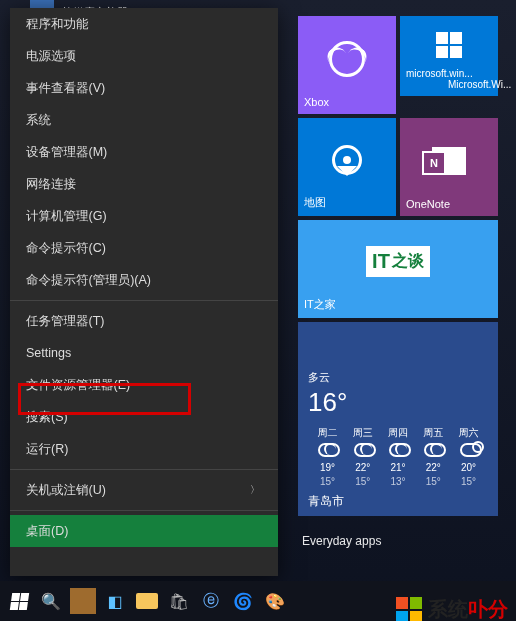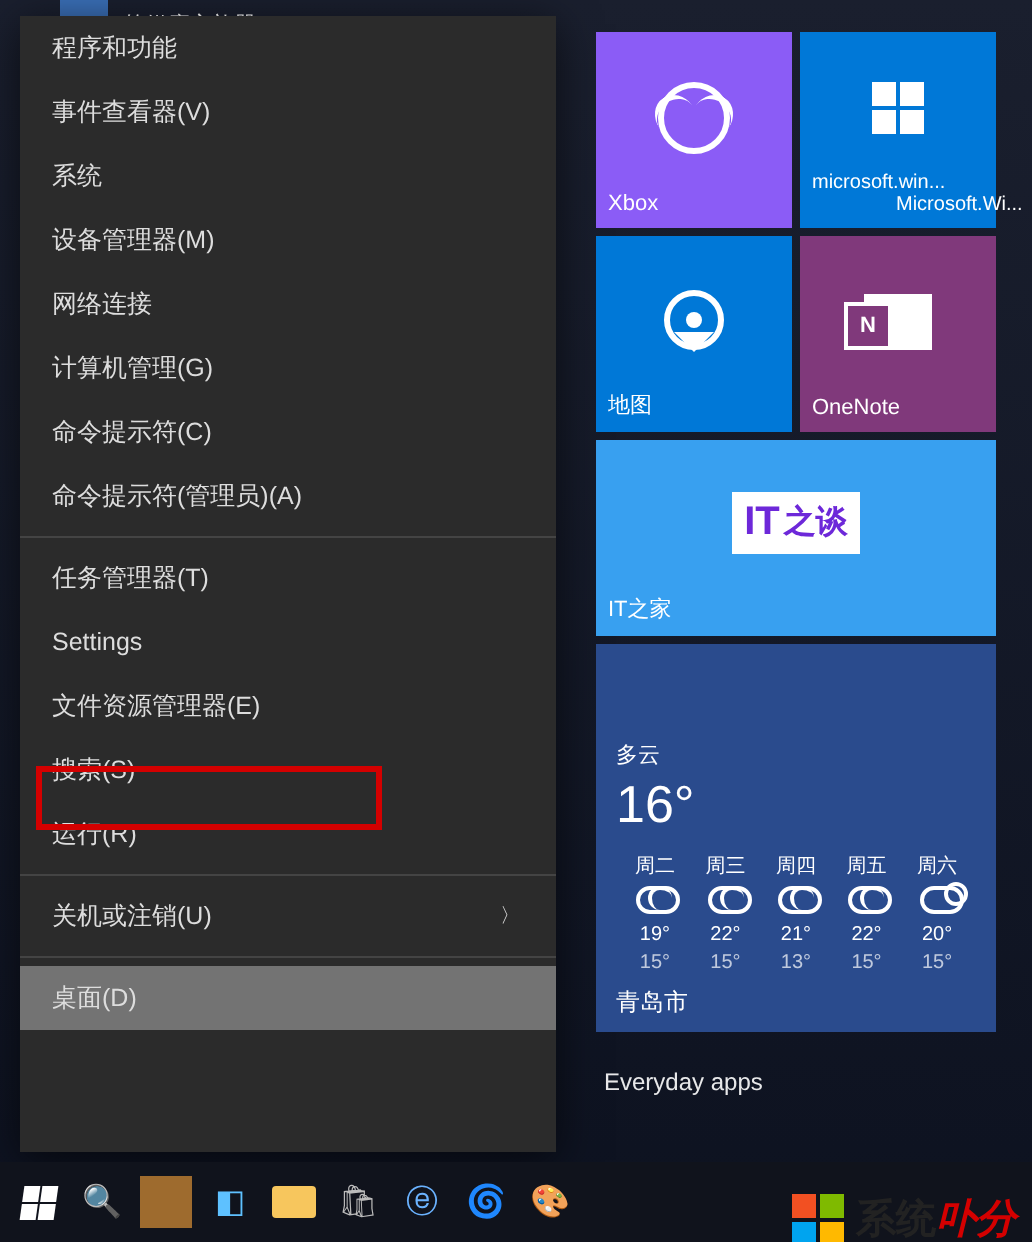--- a/index.html
+++ b/index.html
@@ -19,21 +19,21 @@
     box-shadow: 0 4px 20px rgba(0,0,0,0.6);
   }
   .cm-item {
     height: 32px;
     padding: 0 16px;
     font-size: 12.5px;
     display: flex; align-items: center;
     cursor: default;
     position: relative;
   }
-  .cm-item.hover { background: #737373; }
+  .cm-item.hover { background: #15803d; }
   .cm-item .label { flex: 1; }
   .cm-item .chevron { color: #ddd; font-size: 10px; margin-right: 2px; }
   .cm-sep { height: 1px; background: #444; margin: 4px 0; }
   .highlight-box {
     position: absolute;
     border: 3px solid #d40000;
     pointer-events: none;
   }
 
   .start-tiles { position: absolute; left: 298px; top: 16px; width: 210px; height: 554px; }
@@ -49,21 +49,21 @@
   .xb-icon::before, .xb-icon::after { content:""; position:absolute; width:20px; height:20px; border-top:3px solid #fff; border-radius:50% 50% 0 0; }
   .xb-icon::before { left:-4px; top:3px; transform:rotate(-35deg);}
   .xb-icon::after  { right:-4px; top:3px; transform:rotate(35deg);}
   .ms-small { display:grid; grid-template:repeat(2,12px)/repeat(2,12px); gap:2px; }
   .ms-small span { background:#fff; }
   .map-pin { width:30px; height:30px; border:3px solid #fff; border-radius:50%; position:relative; }
   .map-pin::after { content:""; position:absolute; left:50%; bottom:-14px; width:0; height:0; border:10px solid transparent; border-top-color:#fff; transform:translateX(-50%);}
   .map-pin::before { content:""; position:absolute; left:50%; top:50%; width:8px; height:8px; background:#fff; border-radius:50%; transform:translate(-50%,-50%);}
   .onenote-icon { width:34px; height:28px; background:#fff; position:relative; }
   .onenote-icon::after { content:"N"; position:absolute; left:-10px; top:4px; width:20px; height:20px; background:#80397b; color:#fff; font-weight:bold; text-align:center; line-height:20px; border:2px solid #fff;}
-  .it-logo { background:#fff; color:#6d28d9; font-weight:bold; font-size:20px; padding:4px 6px; display:flex; align-items:center;}
+  .it-logo { background:#fff; color:#15803d; font-weight:bold; font-size:20px; padding:4px 6px; display:flex; align-items:center;}
   .it-logo .zh { font-size:16px; margin-left:2px;}
 
   .weather-top { padding:6px 10px 2px; font-size:11px; }
   .weather-temp { font-size:26px; font-weight:300; padding:0 10px 6px;}
   .weather-days { display:flex; justify-content:center; padding:2px 2px 0; font-size:10px;}
   .weather-days .col { display:flex; flex-direction:column; align-items:center; gap:3px; width:18%;}
   .weather-days .cloud { width:22px; height:16px; position:relative; }
   .weather-days .cloud::before { content:""; position:absolute; left:2px; bottom:2px; width:18px; height:10px; background:transparent; border:2px solid #fff; border-radius:10px;}
   .weather-days .cloud::after { content:""; position:absolute; left:8px; top:0; width:10px; height:10px; background:transparent; border:2px solid #fff; border-radius:50%; border-bottom:none; border-right:none;}
   .weather-days .cloud.sun::after { left:14px; top:-2px; width:8px; height:8px; border:2px solid #fff; border-radius:50%;}
@@ -87,37 +87,40 @@
   .watermark {
     position:absolute; right:4px; bottom:-4px; display:flex; align-items:center; gap:6px;
     background:rgba(255,255,255,0); padding:2px 4px;
   }
   .watermark .mslogo { display:grid; grid-template:repeat(2,12px)/repeat(2,12px); gap:2px;}
   .watermark .mslogo span:nth-child(1){background:#f25022;}
   .watermark .mslogo span:nth-child(2){background:#7fba00;}
   .watermark .mslogo span:nth-child(3){background:#00a4ef;}
   .watermark .mslogo span:nth-child(4){background:#ffb900;}
   .watermark .txt { font-size:20px; font-weight:bold; color:#222; }
-  .watermark .txt .accent{ color:#d40000;font-style:italic;}
+  .watermark .txt .accent{ color:#d40000;}
 </style>
 </head>
 <body>
 
 <div class="desktop">
   <div class="desktop-icon-row">
     <div class="sq"></div>
     <div class="label">软媒魔方礼器</div>
   </div>
 </div>
 
 <div class="context-menu">
   <div class="cm-item">
       <span class="label">程序和功能</span>
     </div>
   <div class="cm-item">
+      <span class="label">电源选项</span>
+    </div>
+  <div class="cm-item">
       <span class="label">事件查看器(V)</span>
     </div>
   <div class="cm-item">
       <span class="label">系统</span>
     </div>
   <div class="cm-item">
       <span class="label">设备管理器(M)</span>
     </div>
   <div class="cm-item">
       <span class="label">网络连接</span>
@@ -160,21 +163,21 @@
 
 <div class="highlight-box" style="left:18px; top:383px; width:173px; height:32px;"></div>
 
 <div class="start-tiles">
   <div class="tile tile-green" style="left:0; top:0; width:98px; height:98px;">
     <div class="icon-wrap">
         <div class="xb-icon"></div>
       </div>
     <div>Xbox</div>
   </div>
-  <div class="tile tile-blue" style="left:102px; top:0; width:98px; height:98px; justify-content:space-between;">
+  <div class="tile tile-blue" style="left:102px; top:0; width:98px; height:80px; justify-content:space-between;">
     <div class="icon-wrap">
         <div class="ms-small">
           <span></span>
           <span></span>
           <span></span>
           <span></span>
         </div>
       </div>
     <div style="font-size:10px;">microsoft.win...</div>
     <div style="font-size:10px;margin-left:42px;">Microsoft.Wi...</div>

